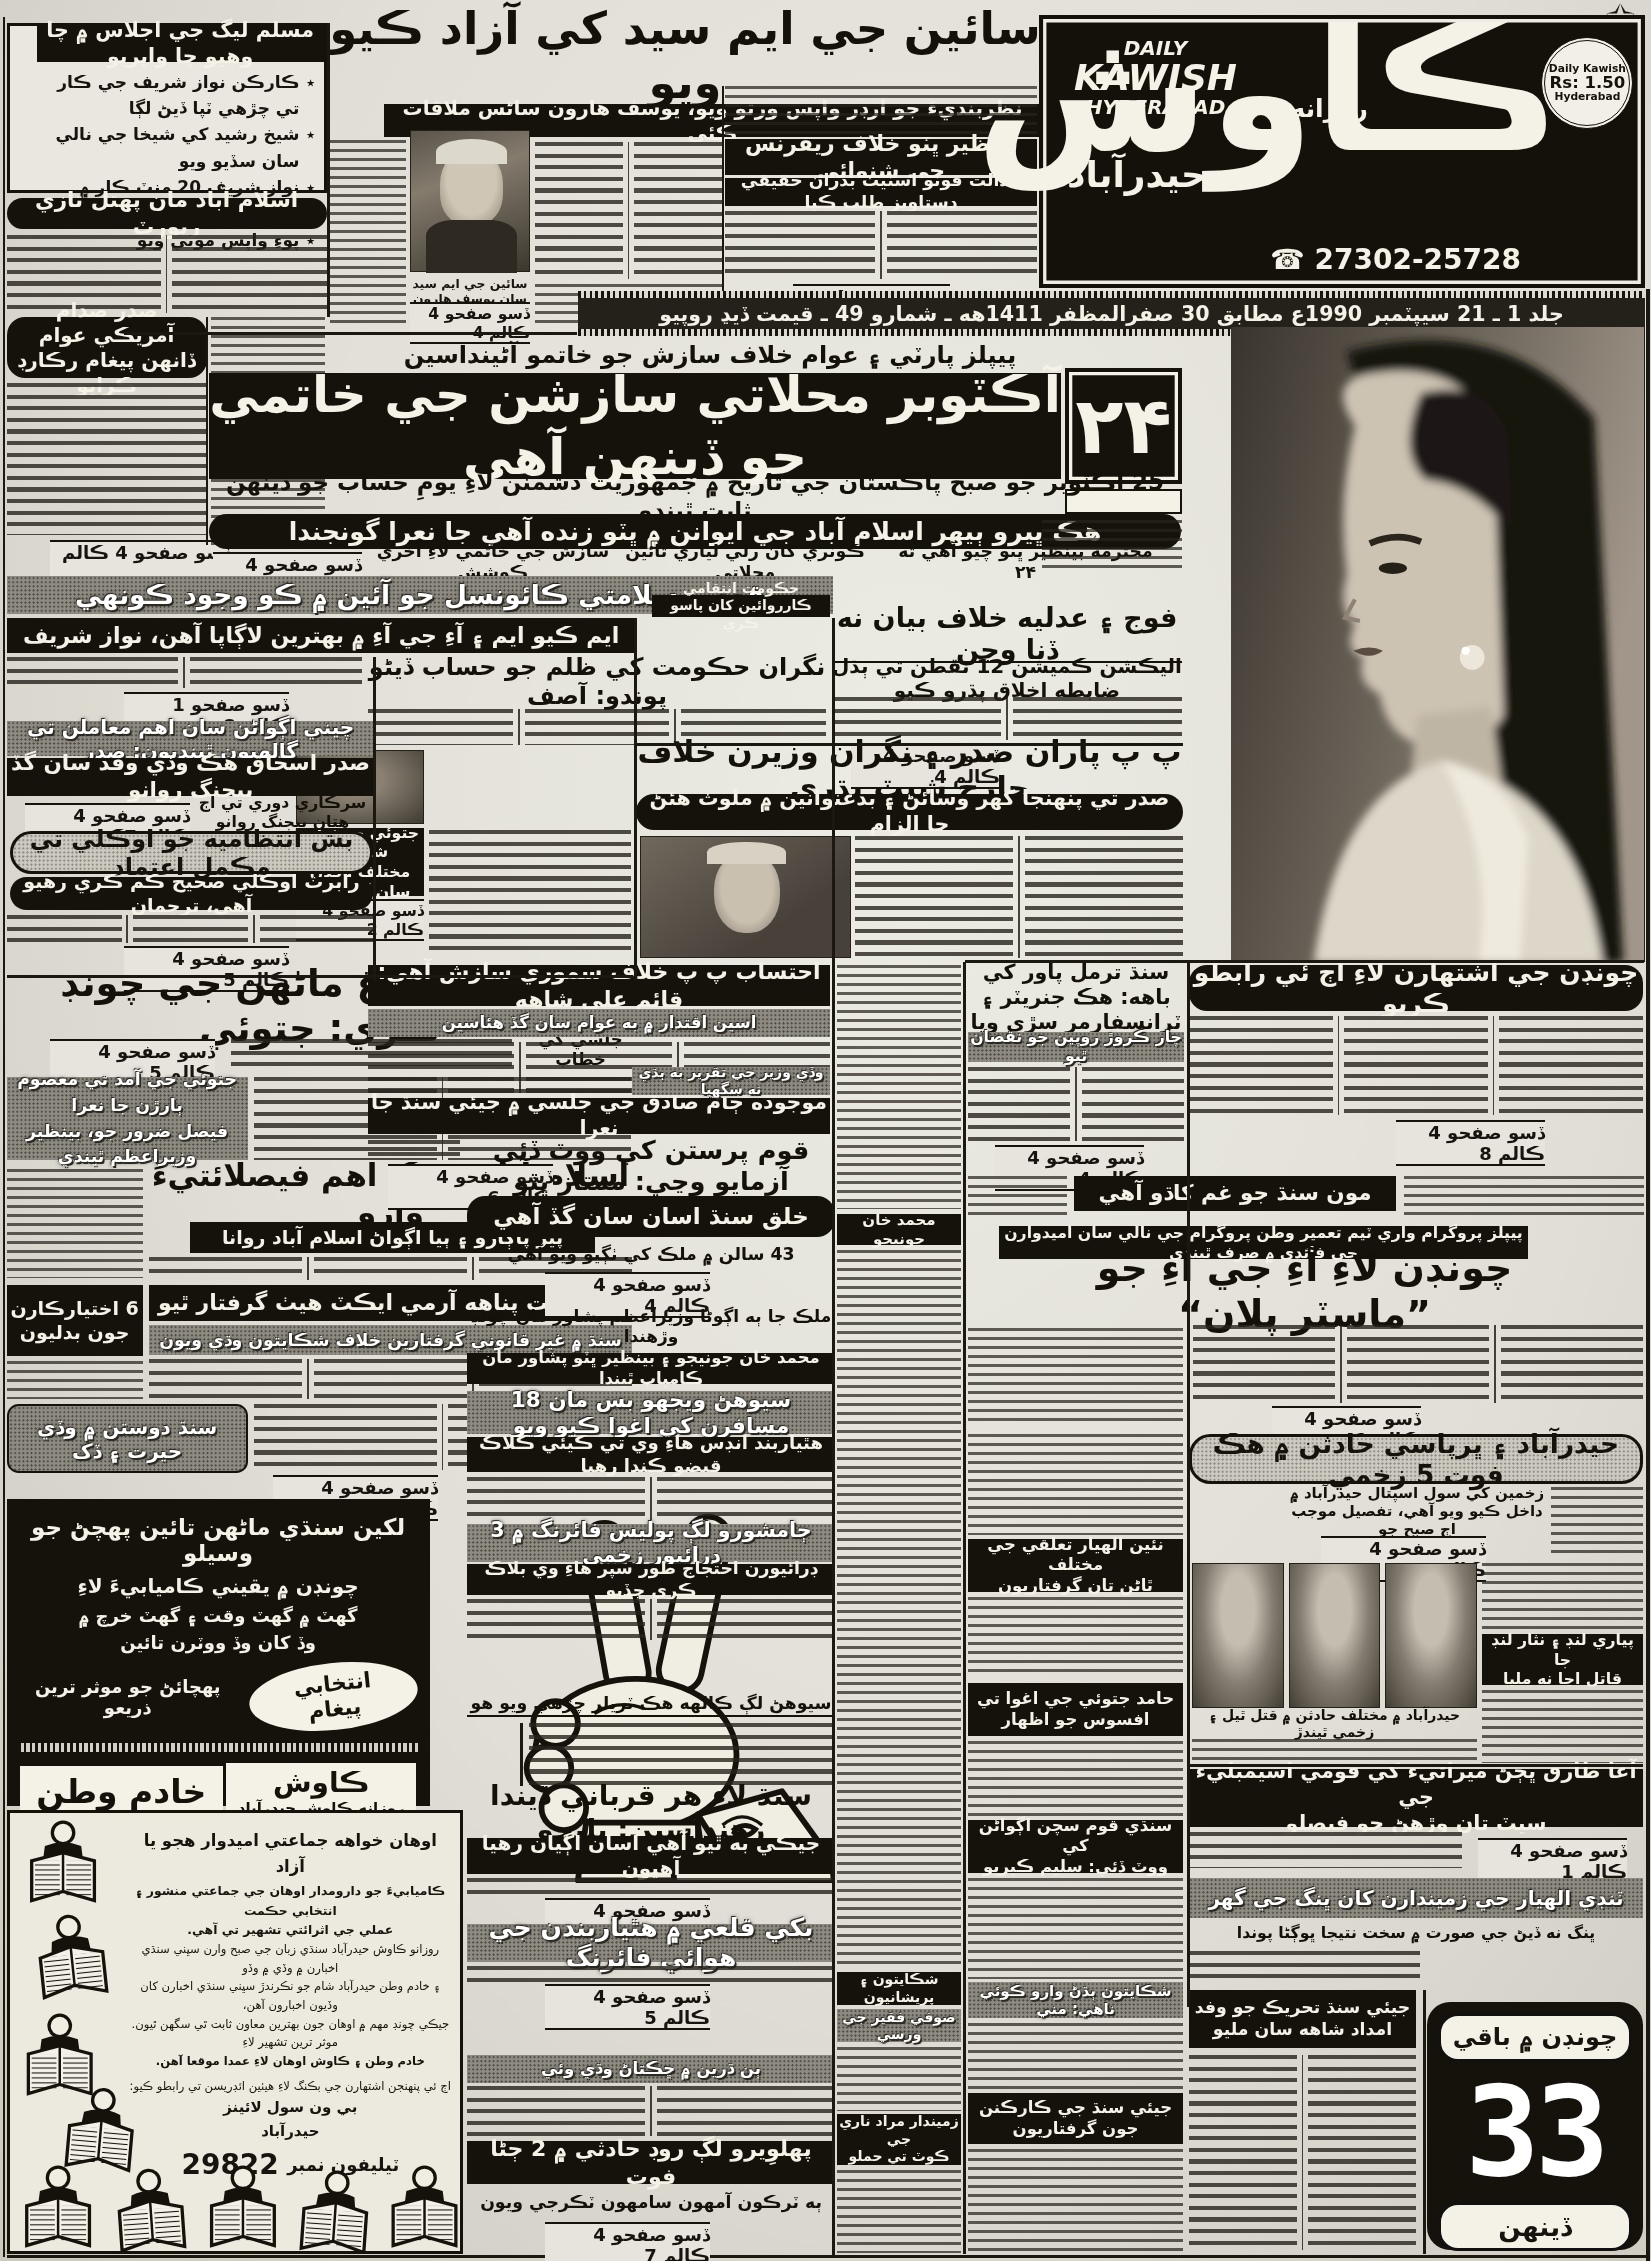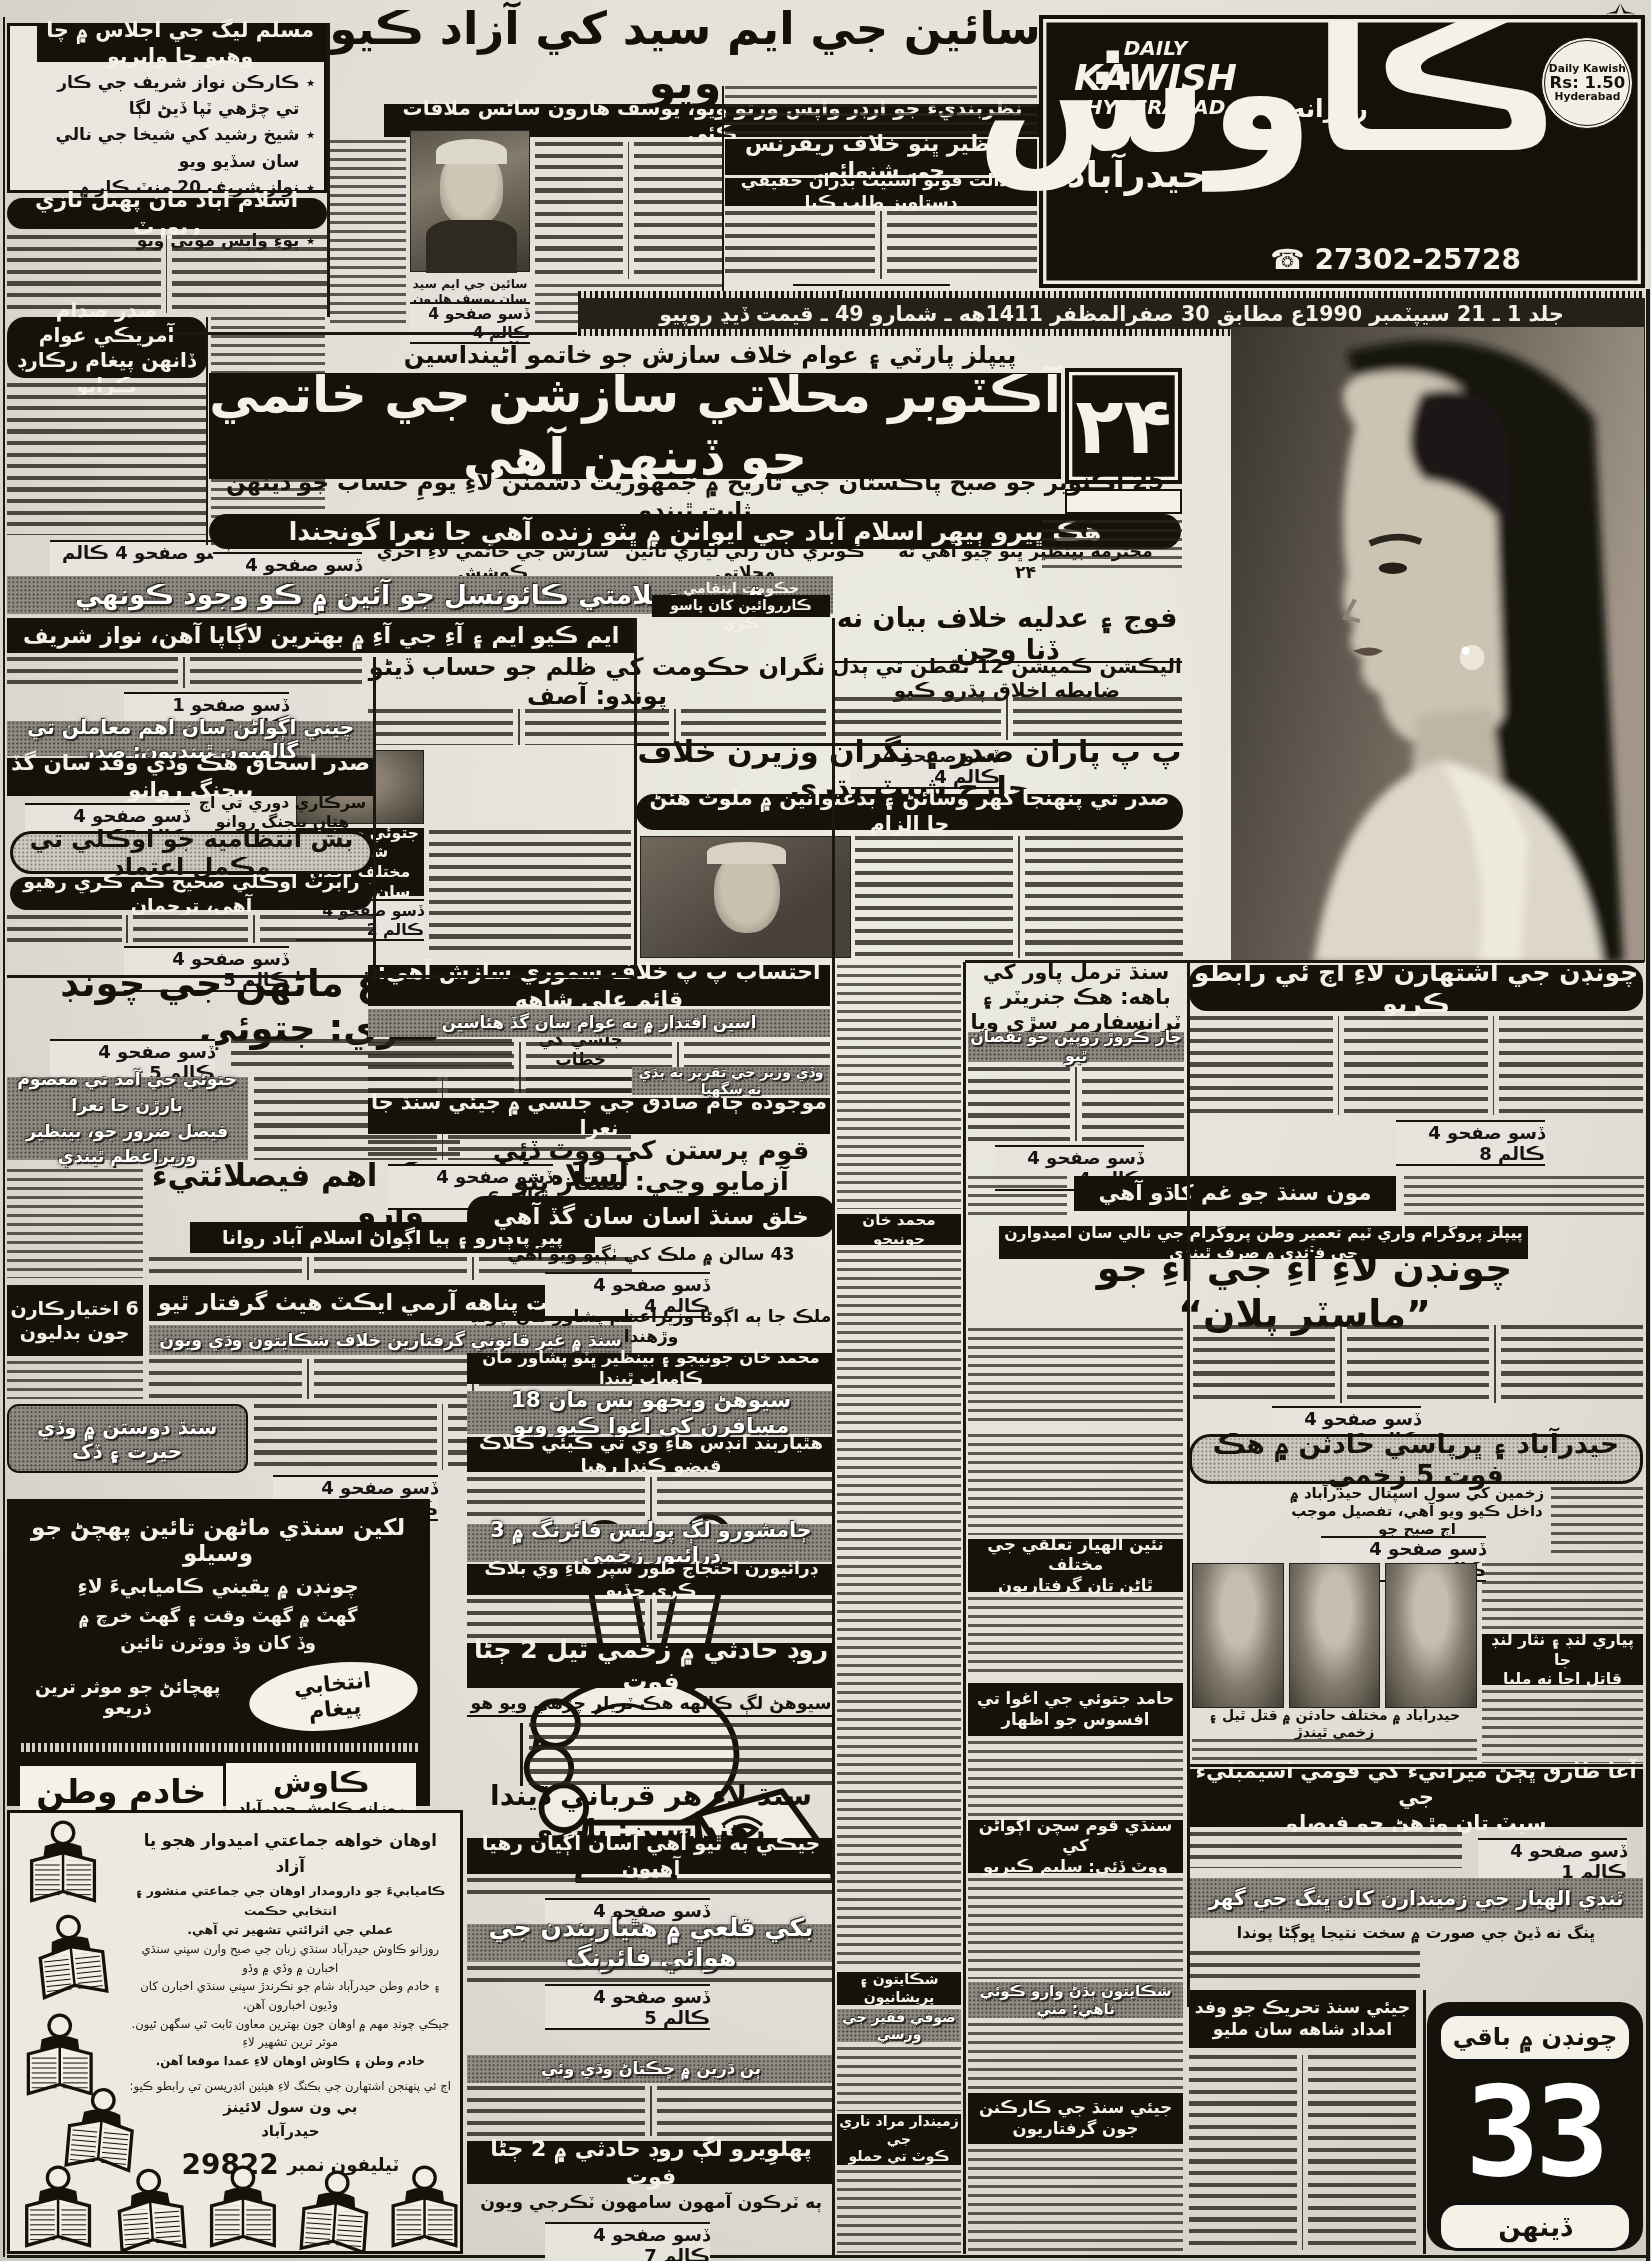--- a/index.html
+++ b/index.html
@@ -384,21 +384,20 @@
       <i></i>
     </div>
 
   <div class="abs gstrip" style="left:467px;top:1524px;width:368px;height:38px;font-size:20.6px;">ڄامشورو لڳ پوليس فائرنگ ۾ 3 ڊرائيور زخمي</div>
   <div class="abs bstrip" style="left:467px;top:1564px;width:368px;height:31px;font-size:17.3px;">ڊرائيورن احتجاج طور سپر هاءِ وي بلاڪ ڪري ڇڏيو</div>
   <div class="abs cols" style="left:467px;top:1599px;width:368px;height:41px;">
       <i></i>
       <i></i>
     </div>
 
-  <div class="abs bstrip" style="left:467px;top:1643px;width:368px;height:45px;font-size:25px;">روڊ حادثي ۾ زخمي ٿيل 2 ڄڻا فوت</div>
   <div class="abs blackh" style="left:467px;top:1691px;width:368px;height:26.4px;font-size:17.3px;border-bottom:2.5px solid #15120c;">سيوهڻ لڳ ڪالهه هڪ ٽريلر چڙهي ويو هو</div>
   <div class="abs sim" style="left:529px;top:1723px;width:304px;height:63px;"></div>
   <div class="abs vline" style="left:520px;top:1723px;height:63px;"></div>
 
   <div class="abs blackh" style="left:467px;top:1790px;width:368px;height:45px;font-size:28px;">سنڌ لاءِ هر قرباني ڏيندا رهنداسين: پليجو</div>
   <div class="abs bstrip" style="left:467px;top:1838px;width:368px;height:36px;font-size:20px;">جيڪي به ٿيو آهي اسان اڳيان رهيا آهيون</div>
   <div class="abs sim" style="left:467px;top:1878px;width:368px;height:18px;"></div>
   <div class="abs foot" style="left:545px;top:1898px;width:165px;">ڏسو صفحو 4 ڪالم 4</div>
 
   <div class="abs gstrip" style="left:467px;top:1924px;width:368px;height:38px;font-size:25px;">بکي قلعي ۾ هٿياربندن جي هوائي فائرنگ</div>

